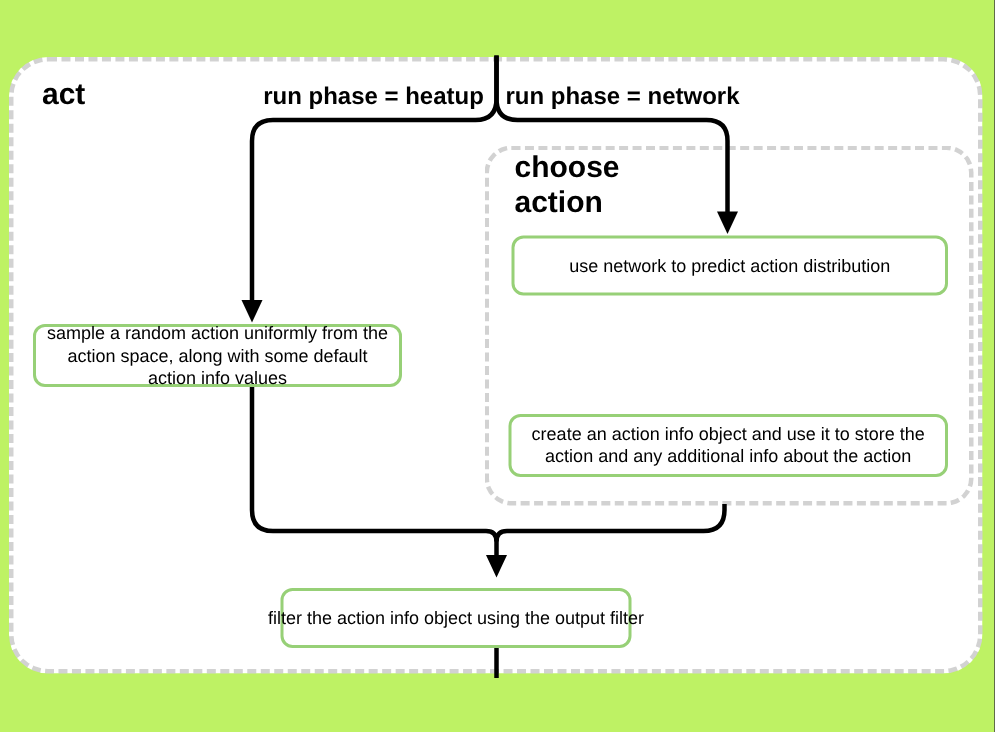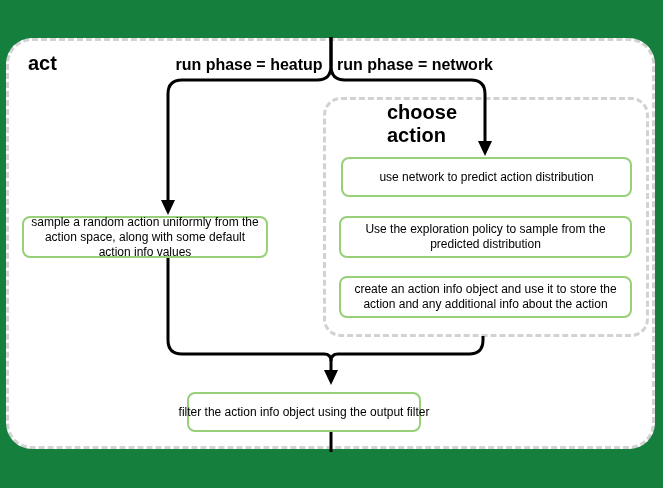--- a/index.html
+++ b/index.html
@@ -1,20 +1,20 @@
 <!DOCTYPE html>
 <html><head>
 <meta charset="utf-8">
 <style>
   html, body { margin: 0; padding: 0; background: #000; }
   .stage {
     position: relative;
     width: 663px;
     height: 488px;
-    background: #15803d;
+    background: #bef264;
     overflow: hidden;
     font-family: "Liberation Sans", sans-serif;
     color: #000;
   }
   .outer-container {
     position: absolute;
     left: 6px; top: 38px;
     width: 649px; height: 411px;
     background: #fff;
     border: 3px dashed #d2d2d2;
@@ -37,21 +37,20 @@
     font-weight: bold;
     line-height: 22px;
   }
   .group-title {
     position: absolute;
     left: 343px; top: 101px;
     font-size: 20px;
     font-weight: bold;
     line-height: 23px;
     white-space: pre-line;
-    margin-left: 44px;
   }
   .edge-label {
     position: absolute;
     top: 56px;
     transform: translateX(-50%);
     font-size: 16px;
     font-weight: bold;
     white-space: nowrap;
   }
   .edge-label.heatup { left: 249px; }
@@ -116,19 +115,18 @@
 
   <div class="edge-label training">run phase = network</div>
 
   <div class="group-title">choose
 action</div>
 
   <div class="node sample">sample a random action uniformly from the action space, along with some default action info values</div>
 
   <div class="node network">use network to predict action distribution</div>
 
-  <div class="node explore">Use the exploration policy to sample from the predicted distribution</div>
 
   <div class="node createai">create an action info object and use it to store the action and any additional info about the action</div>
 
   <div class="node filter">filter the action info object using the output filter</div>
 
 </div>
 
 </body></html>

